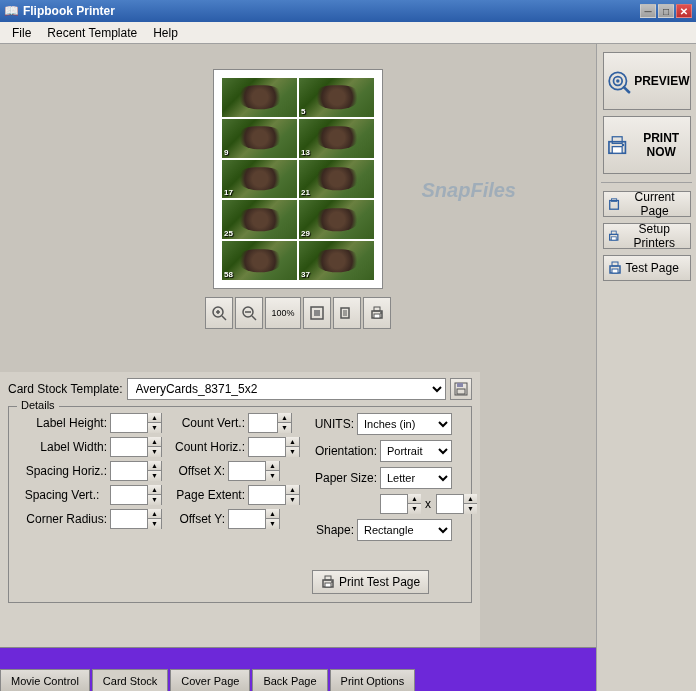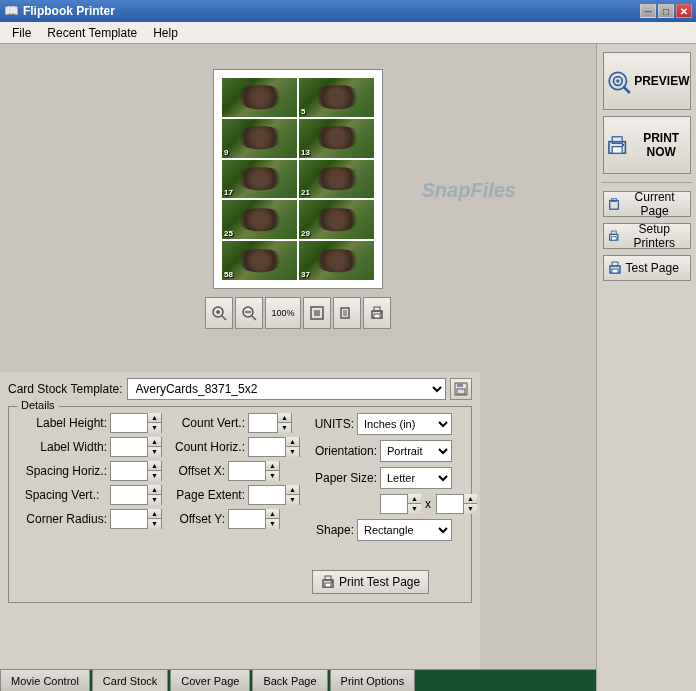--- a/index.html
+++ b/index.html
@@ -268,25 +268,25 @@
       padding: 0 4px;
       font-size: 11px;
     }
     
     
     .bottom-tabs {
       position: absolute;
       bottom: 0;
       left: 0;
       right: 0;
-      height: 22px;
+      height: 44px;
       display: flex;
       align-items: flex-end;
       border-top: 1px solid #888;
-      background: #14532d;
+      background: #6d28d9;
     }
     .tab {
       height: 22px;
       padding: 0 10px;
       background: linear-gradient(to bottom, #e0ddd8, #c8c4bc);
       border: 1px solid #888;
       border-bottom: none;
       cursor: pointer;
       display: flex;
       align-items: center;

